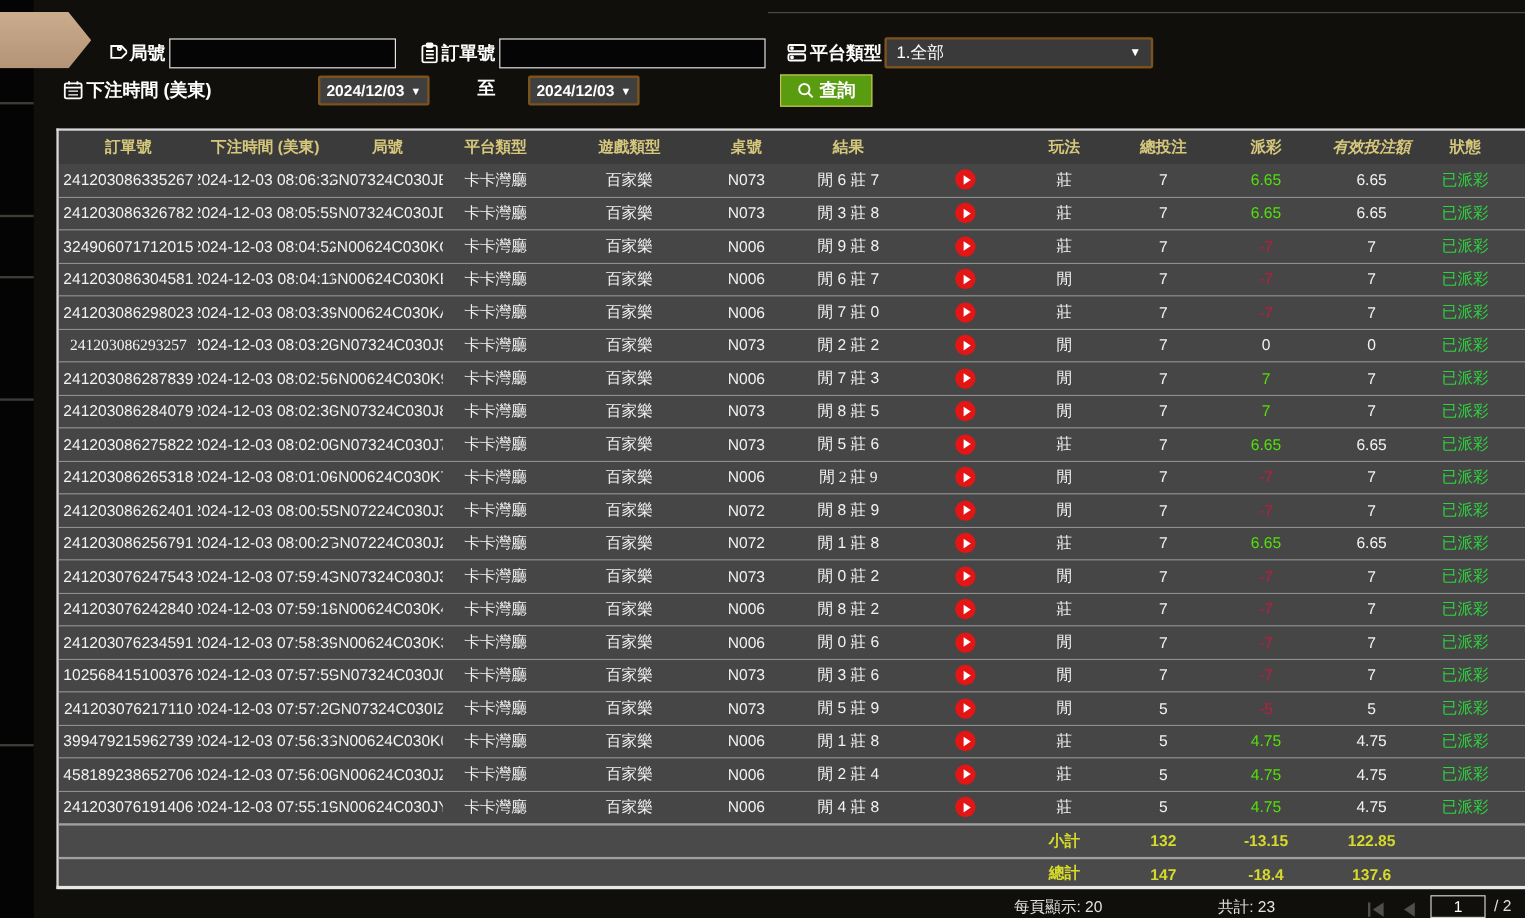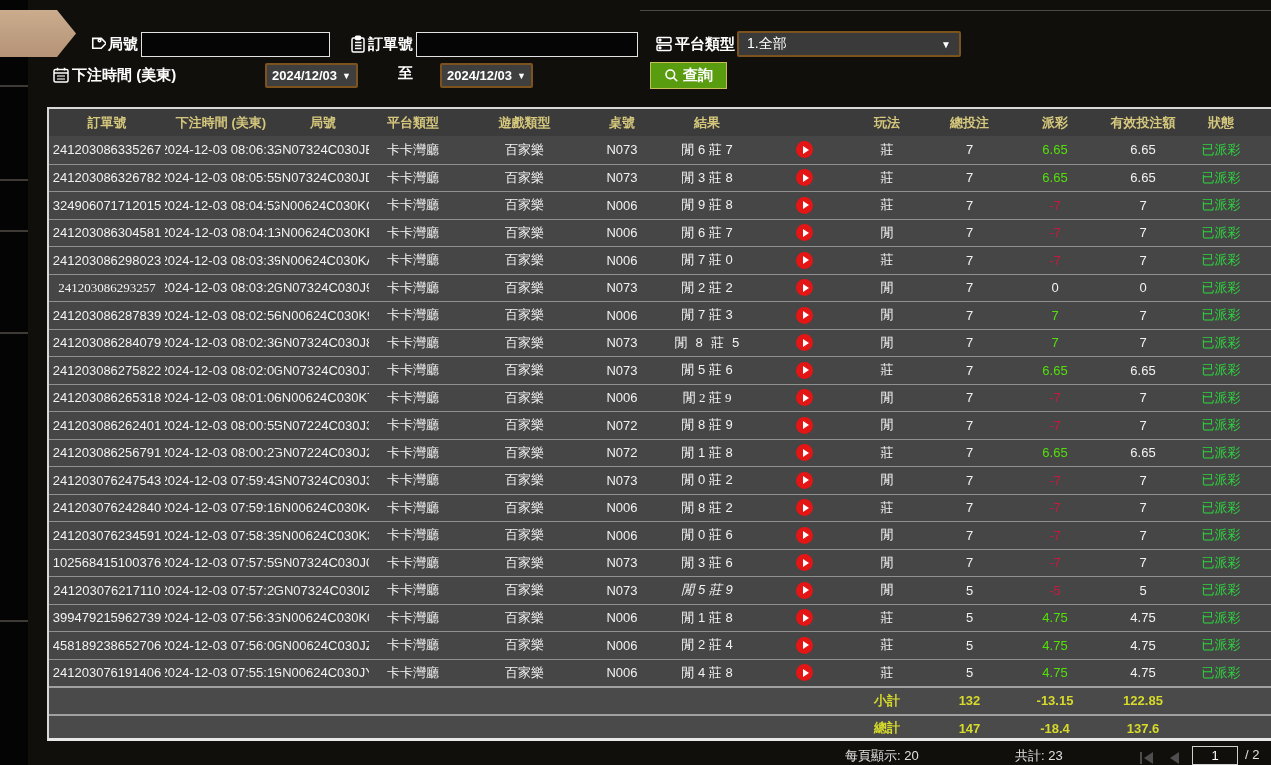--- a/index.html
+++ b/index.html
@@ -154,21 +154,21 @@
         <div class="cell head" style="width: 112px;">下注時間 (美東)</div>
         <div class="cell head" style="width: 92px;">局號</div>
         <div class="cell head" style="width: 88px;">平台類型</div>
         <div class="cell head" style="width: 135px;">遊戲類型</div>
         <div class="cell head" style="width: 60px;">桌號</div>
         <div class="cell head" style="width: 110px;">結果</div>
         <div class="cell head" style="width: 85px;"></div>
         <div class="cell head" style="width: 80px;">玩法</div>
         <div class="cell head" style="width: 85px;">總投注</div>
         <div class="cell head" style="width: 86px;">派彩</div>
-        <div class="cell head" style="width: 90px;">有效投注額</div>
+        <div class="cell head" style="width: 90px; font-style: italic;">有效投注額</div>
         <div class="cell head" style="width: 66px;">狀態</div>
         <div class="cell head" style="width: 40px;">
           <div class="clip-bars"></div>
         </div>
       </div>
     <div id="tbody">
         <div class="trow">
           <div class="cell" style="width: 116px;">241203086335267</div>
           <div class="cell" style="width: 112px;">2024-12-03 08:06:32</div>
           <div class="cell" style="width: 92px;">GN07324C030JE</div>
@@ -294,21 +294,21 @@
           <div class="cell green" style="width: 66px;">已派彩</div>
           <div class="cell" style="width: 40px;"></div>
         </div>
         <div class="trow">
           <div class="cell" style="width: 116px;">241203086284079</div>
           <div class="cell" style="width: 112px;">2024-12-03 08:02:36</div>
           <div class="cell" style="width: 92px;">GN07324C030J8</div>
           <div class="cell" style="width: 88px;">卡卡灣廳</div>
           <div class="cell" style="width: 135px;">百家樂</div>
           <div class="cell" style="width: 60px;">N073</div>
-          <div class="cell" style="width: 110px; font-family: Liberation Mono, monospace;">閒 8 莊 5</div>
+          <div class="cell" style="width: 110px;">閒 8 莊 5</div>
           <div class="cell" style="width: 85px;">
             <span class="play-btn"></span>
           </div>
           <div class="cell" style="width: 80px;">閒</div>
           <div class="cell" style="width: 85px;">7</div>
           <div class="cell pos" style="width: 86px;">7</div>
           <div class="cell" style="width: 90px;">7</div>
           <div class="cell green" style="width: 66px;">已派彩</div>
           <div class="cell" style="width: 40px;"></div>
         </div>
@@ -456,21 +456,21 @@
           <div class="cell green" style="width: 66px;">已派彩</div>
           <div class="cell" style="width: 40px;"></div>
         </div>
         <div class="trow">
           <div class="cell" style="width: 116px;">241203076217110</div>
           <div class="cell" style="width: 112px;">2024-12-03 07:57:20</div>
           <div class="cell" style="width: 92px;">GN07324C030IZ</div>
           <div class="cell" style="width: 88px;">卡卡灣廳</div>
           <div class="cell" style="width: 135px;">百家樂</div>
           <div class="cell" style="width: 60px;">N073</div>
-          <div class="cell" style="width: 110px; font-style: italic;">閒 5 莊 9</div>
+          <div class="cell" style="width: 110px;">閒 5 莊 9</div>
           <div class="cell" style="width: 85px;">
             <span class="play-btn"></span>
           </div>
           <div class="cell" style="width: 80px;">閒</div>
           <div class="cell" style="width: 85px;">5</div>
           <div class="cell neg" style="width: 86px;">-5</div>
           <div class="cell" style="width: 90px;">5</div>
           <div class="cell green" style="width: 66px;">已派彩</div>
           <div class="cell" style="width: 40px;"></div>
         </div>

